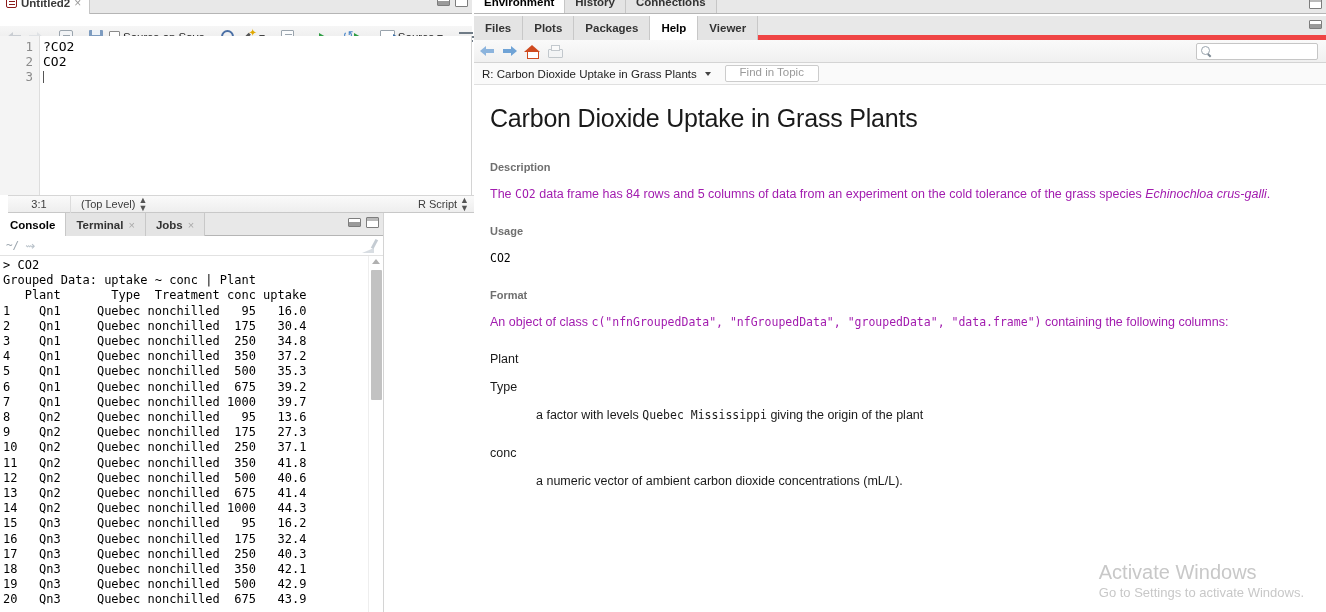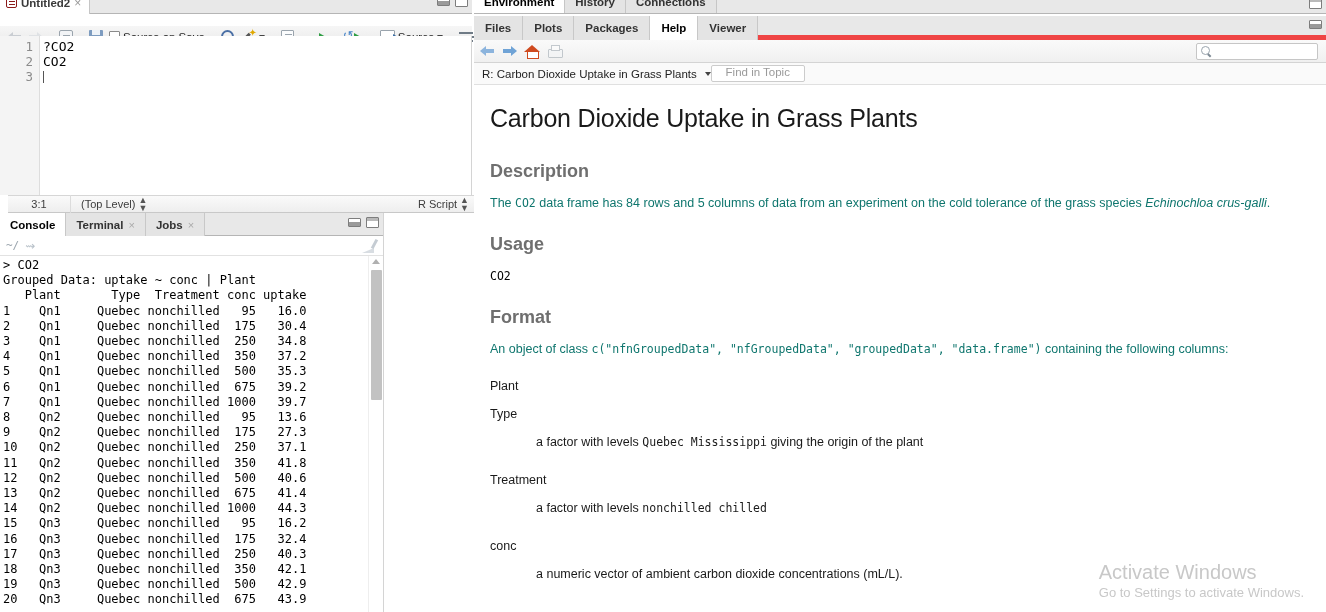--- a/index.html
+++ b/index.html
@@ -327,42 +327,42 @@
   .ico-search-sm:before{
     content:""; position:absolute; left:0;top:0;width:7px;height:7px;
     border:1.4px solid #9aa4ad; border-radius:50%;
   }
   .ico-search-sm:after{
     content:""; position:absolute; left:7px;top:7px;width:4px;height:1.6px;
     background:#7e8a94; transform:rotate(45deg); transform-origin:left center;
   }
   #help-topicbar {
     height:22px; background:#fafafa; border-bottom:1px solid #e0e0e0;
-    display:flex; align-items:center; padding-left:8px; gap:0;
+    display:flex; align-items:center; padding-left:8px; gap:14px;
   }
   #topic-sel { display:flex; align-items:center; gap:5px; font-size:11.5px; color:#222; }
   #find-topic {
     width:94px;height:17px;border:1px solid #cccccc;border-radius:2px;background:#fff;
     font-size:11.5px; color:#9a9a9a; display:flex;align-items:flex-start;justify-content:center;
   }
 
   
   #help-doc {
     position:absolute; left:0; top:70px; right:0; bottom:0;
     background:#fff; padding:18px 14px 0 16px; overflow:hidden;
   }
   #help-doc h1 {
     font-size:25px; font-weight:normal; color:#1a1a1a;
     margin:0 0 28px 0; letter-spacing:-.2px;
   }
   #help-doc h2 {
-    font-size:18px; font-weight:bold; color:#6f6f6f;
+    font-size:11px; font-weight:bold; color:#6f6f6f;
     margin:0 0 14px 0;
   }
-  #help-doc p { font-size:12.5px; color:#0f766e; margin:0 0 22px 0; line-height:1.25; }
+  #help-doc p { font-size:12.5px; color:#a21caf; margin:0 0 22px 0; line-height:1.25; }
   #help-doc .mono { font-family:"DejaVu Sans Mono", monospace; font-size:11.5px; }
   #help-doc .dt { font-size:12.5px; color:#1a1a1a; margin:0 0 14px 0; }
   #help-doc .dd { font-size:12.5px; color:#1a1a1a; margin:0 0 22px 46px; line-height:1.25; }
   #help-doc .usage { font-family:"DejaVu Sans Mono", monospace; font-size:11.5px; margin:0 0 24px 0; }
   .ital { font-style:italic; }
 
   
   #watermark {
     position:absolute; right:22px; bottom:10px; text-align:left;
     color:#c8c8c8; pointer-events:none; user-select:none;
@@ -571,24 +571,20 @@
 
       <div>
         <div class="dt">Plant</div>
       </div>
 
       <div>
         <div class="dt">Type</div>
         <div class="dd"><span>a factor with levels </span><span class="mono">Quebec Mississippi</span><span> giving the origin of the plant</span></div>
       </div>
 
-      <div>
-        <div class="dt">Treatment</div>
-        <div class="dd"><span>a factor with levels </span><span class="mono">nonchilled chilled</span><span></span></div>
-      </div>
 
       <div>
         <div class="dt">conc</div>
         <div class="dd"><span>a numeric vector of ambient carbon dioxide concentrations (mL/L).</span></div>
       </div>
 
     </div>
 
     <div id="watermark">
       <div id="wm1">Activate Windows</div>

